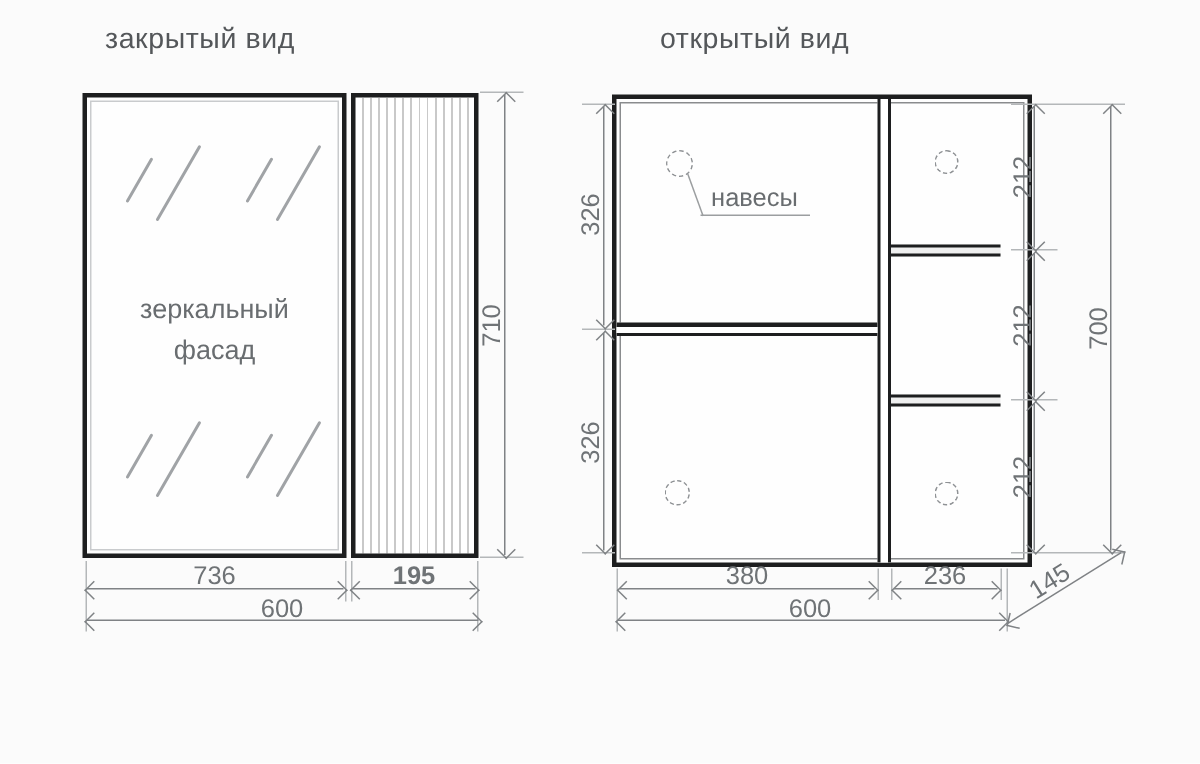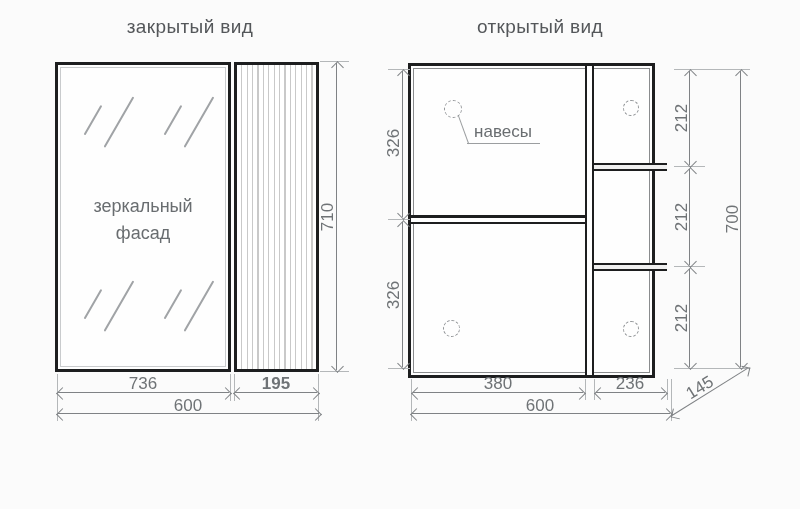--- a/index.html
+++ b/index.html
@@ -8,21 +8,21 @@
     --ext:#b4b7b9;
     --txt:#6f7376;
     --title:#54575a;
     --bg:#fbfbfb;
   }
   *{margin:0;padding:0;box-sizing:border-box;}
   html,body{background:#fff;}
   body{font-family:"Liberation Sans","DejaVu Sans",sans-serif;}
   .canvas{position:relative;width:800px;height:509px;background:var(--bg);overflow:hidden;}
 
-  .view-title{position:absolute;text-align:center;font-size:19px;letter-spacing:.4px;color:var(--title);}
+  .view-title{position:absolute;font-size:19px;letter-spacing:.4px;color:var(--title);}
 
   
   .panel{position:absolute;border:3px solid var(--outline);background:#fefefe;}
   .inner-line{position:absolute;inset:2px;border:1px solid #c9cbcd;pointer-events:none;}
   .inner-line-dark{position:absolute;inset:2px;border:1px solid #8a8c8e;pointer-events:none;}
 
   
   .glare-group{position:absolute;width:40px;height:62px;}
   .glare{position:absolute;width:1.6px;background:#a0a3a6;border-radius:2px;transform:rotate(30deg);}
   .glare.long{right:6px;top:0;height:58px;}
@@ -107,21 +107,21 @@
   <div class="dim-label" style="left:93px;top:374px;width:100px;">736</div>
 
   <div class="dimh" style="left:235px;top:392px;width:82px;"></div>
   <div class="dim-label" style="left:226px;top:374px;width:100px;font-weight:bold;">195</div>
 
   <div class="dimh" style="left:58px;top:413px;width:261px;"></div>
   <div class="dim-label" style="left:138px;top:396px;width:100px;">600</div>
 
   <div class="view-title" style="left:440px;top:16px;width:200px;">открытый вид</div>
 
-  <div class="panel" style="left:408px;top:63px;width:247px;height:315px;">
+  <div class="panel" style="left:408px;top:63px;width:280px;height:315px;">
     <div class="inner-line-dark"></div>
     <div class="divider"></div>
     <div class="shelf-main"></div>
     <div class="shelf-right" style="top:97px;"></div>
     <div class="shelf-right" style="top:197px;"></div>
 
     <div class="hinge" style="left:33px;top:34px;width:18px;height:18px;"></div>
     <div class="hinge" style="left:212px;top:34px;width:16px;height:16px;"></div>
     <div class="hinge" style="left:32px;top:254px;width:17px;height:17px;"></div>
     <div class="hinge" style="left:212px;top:255px;width:16px;height:16px;"></div>

